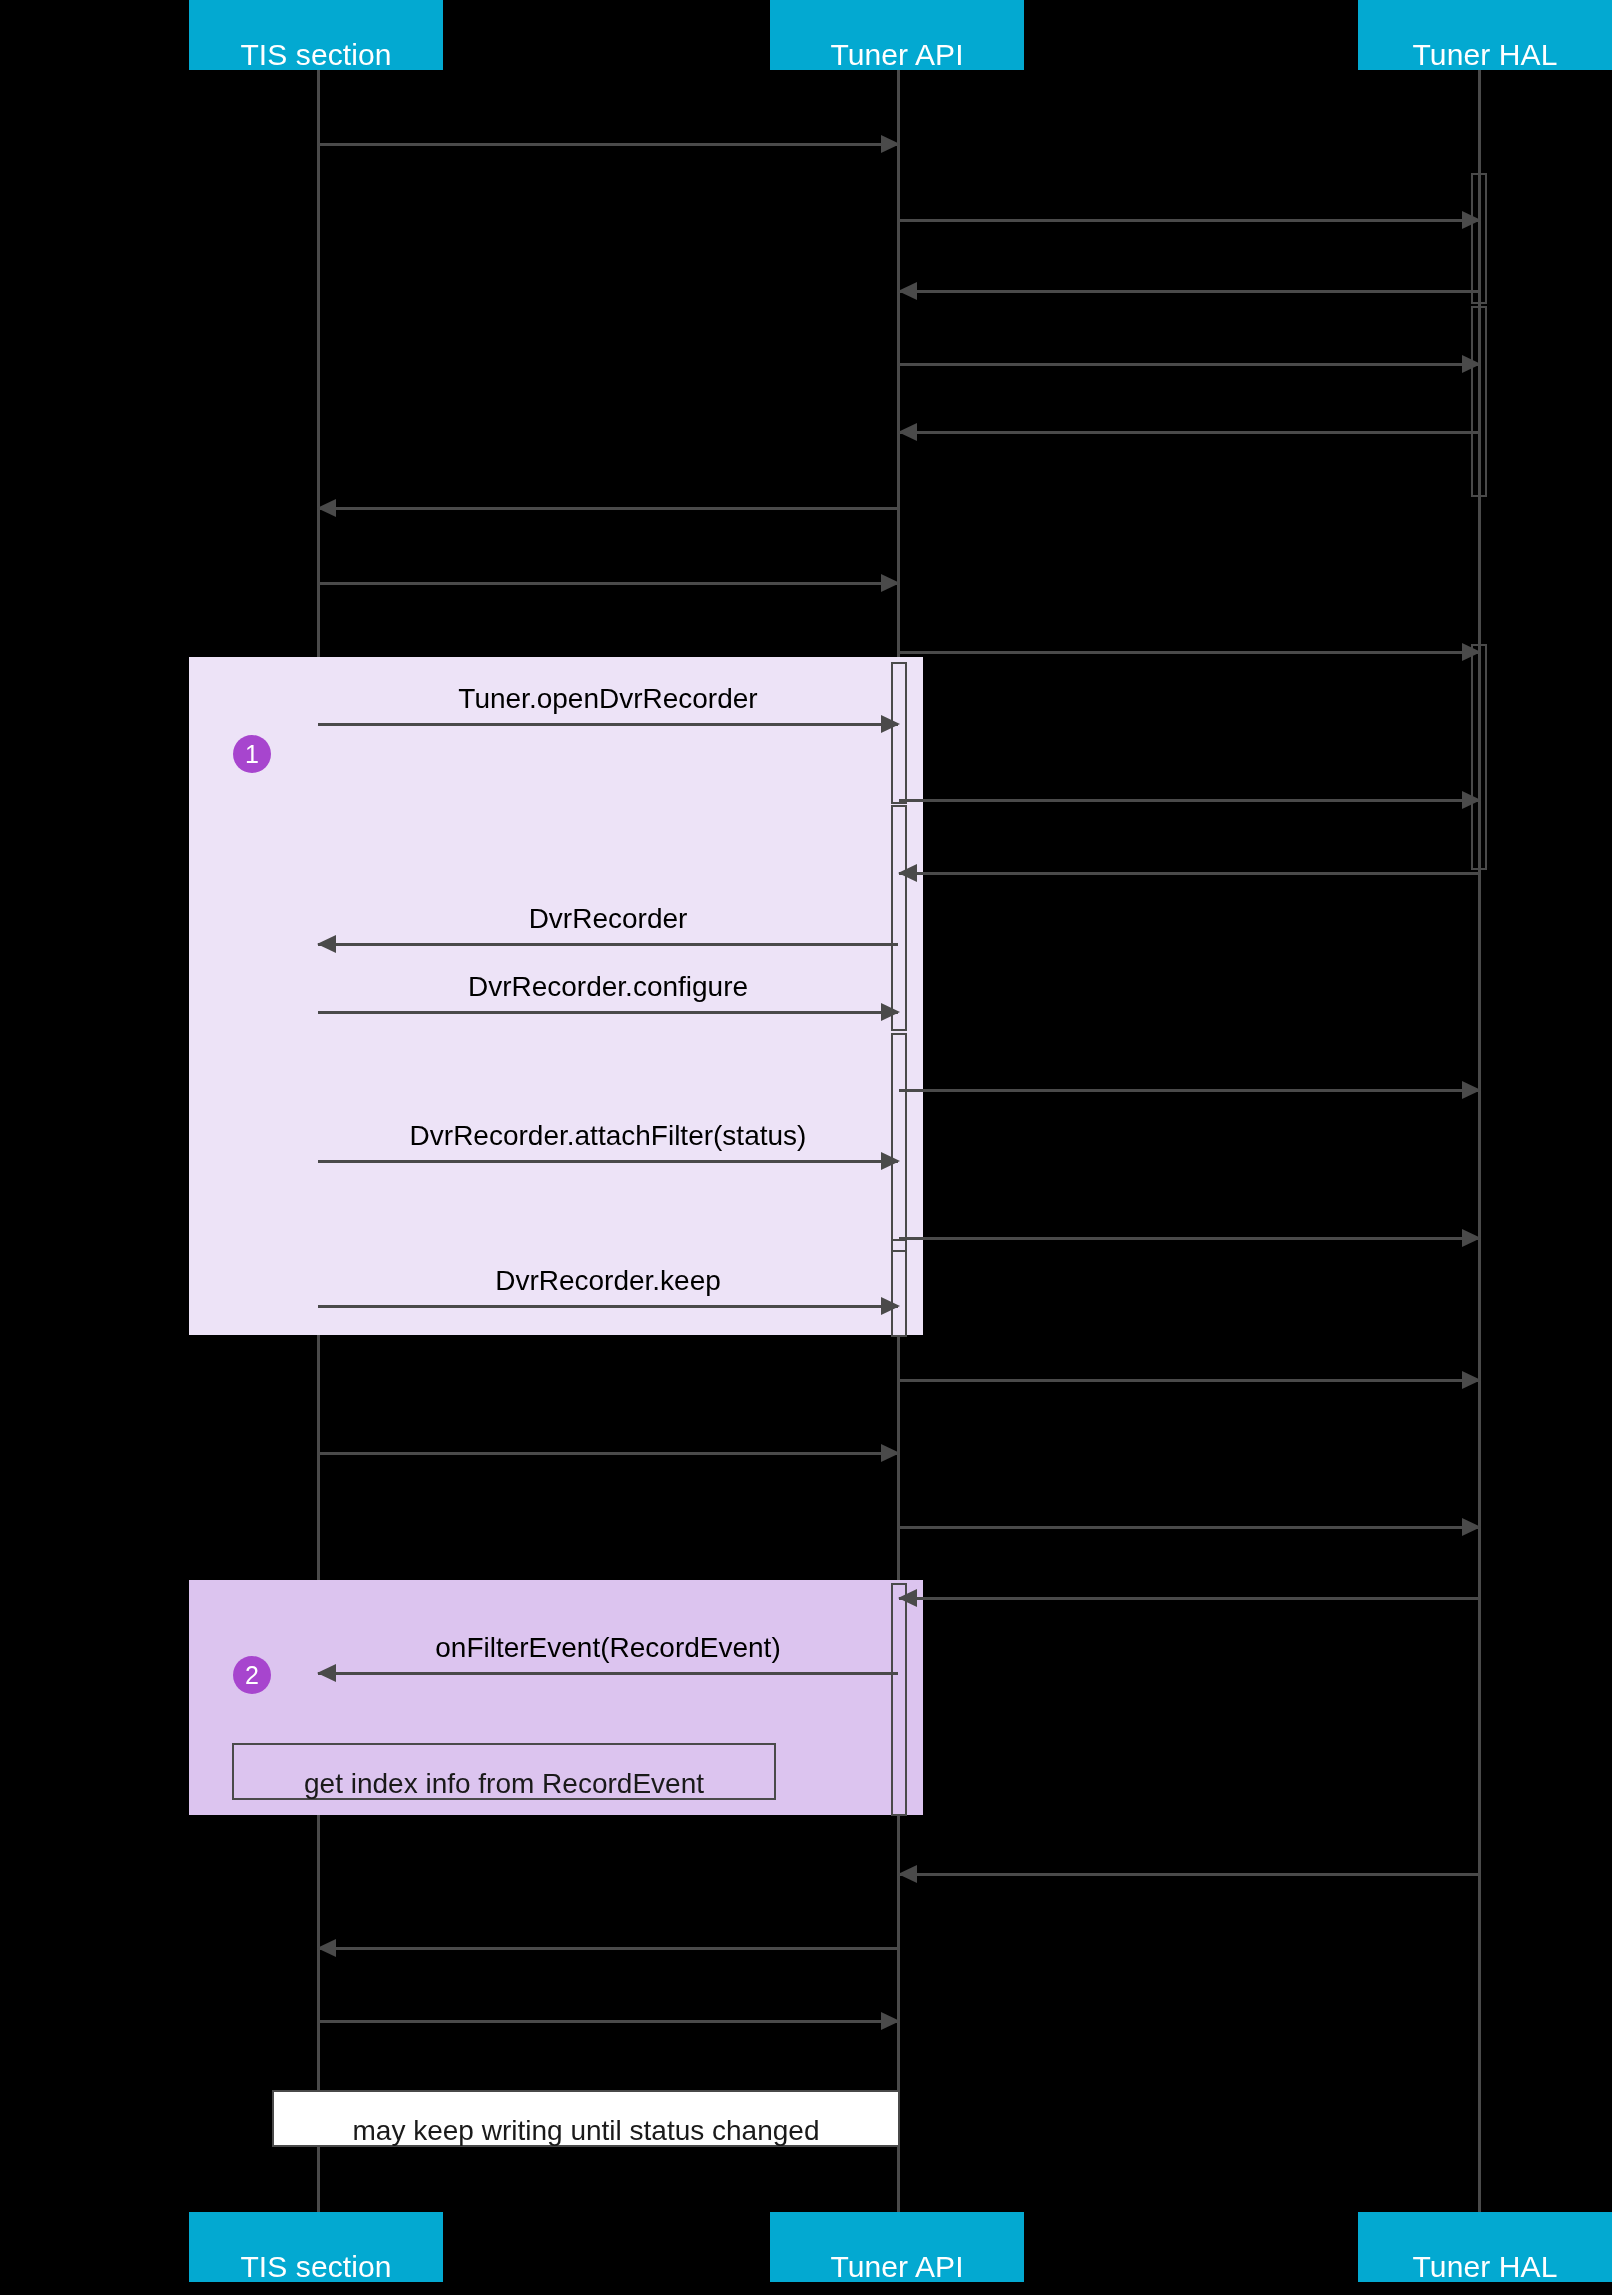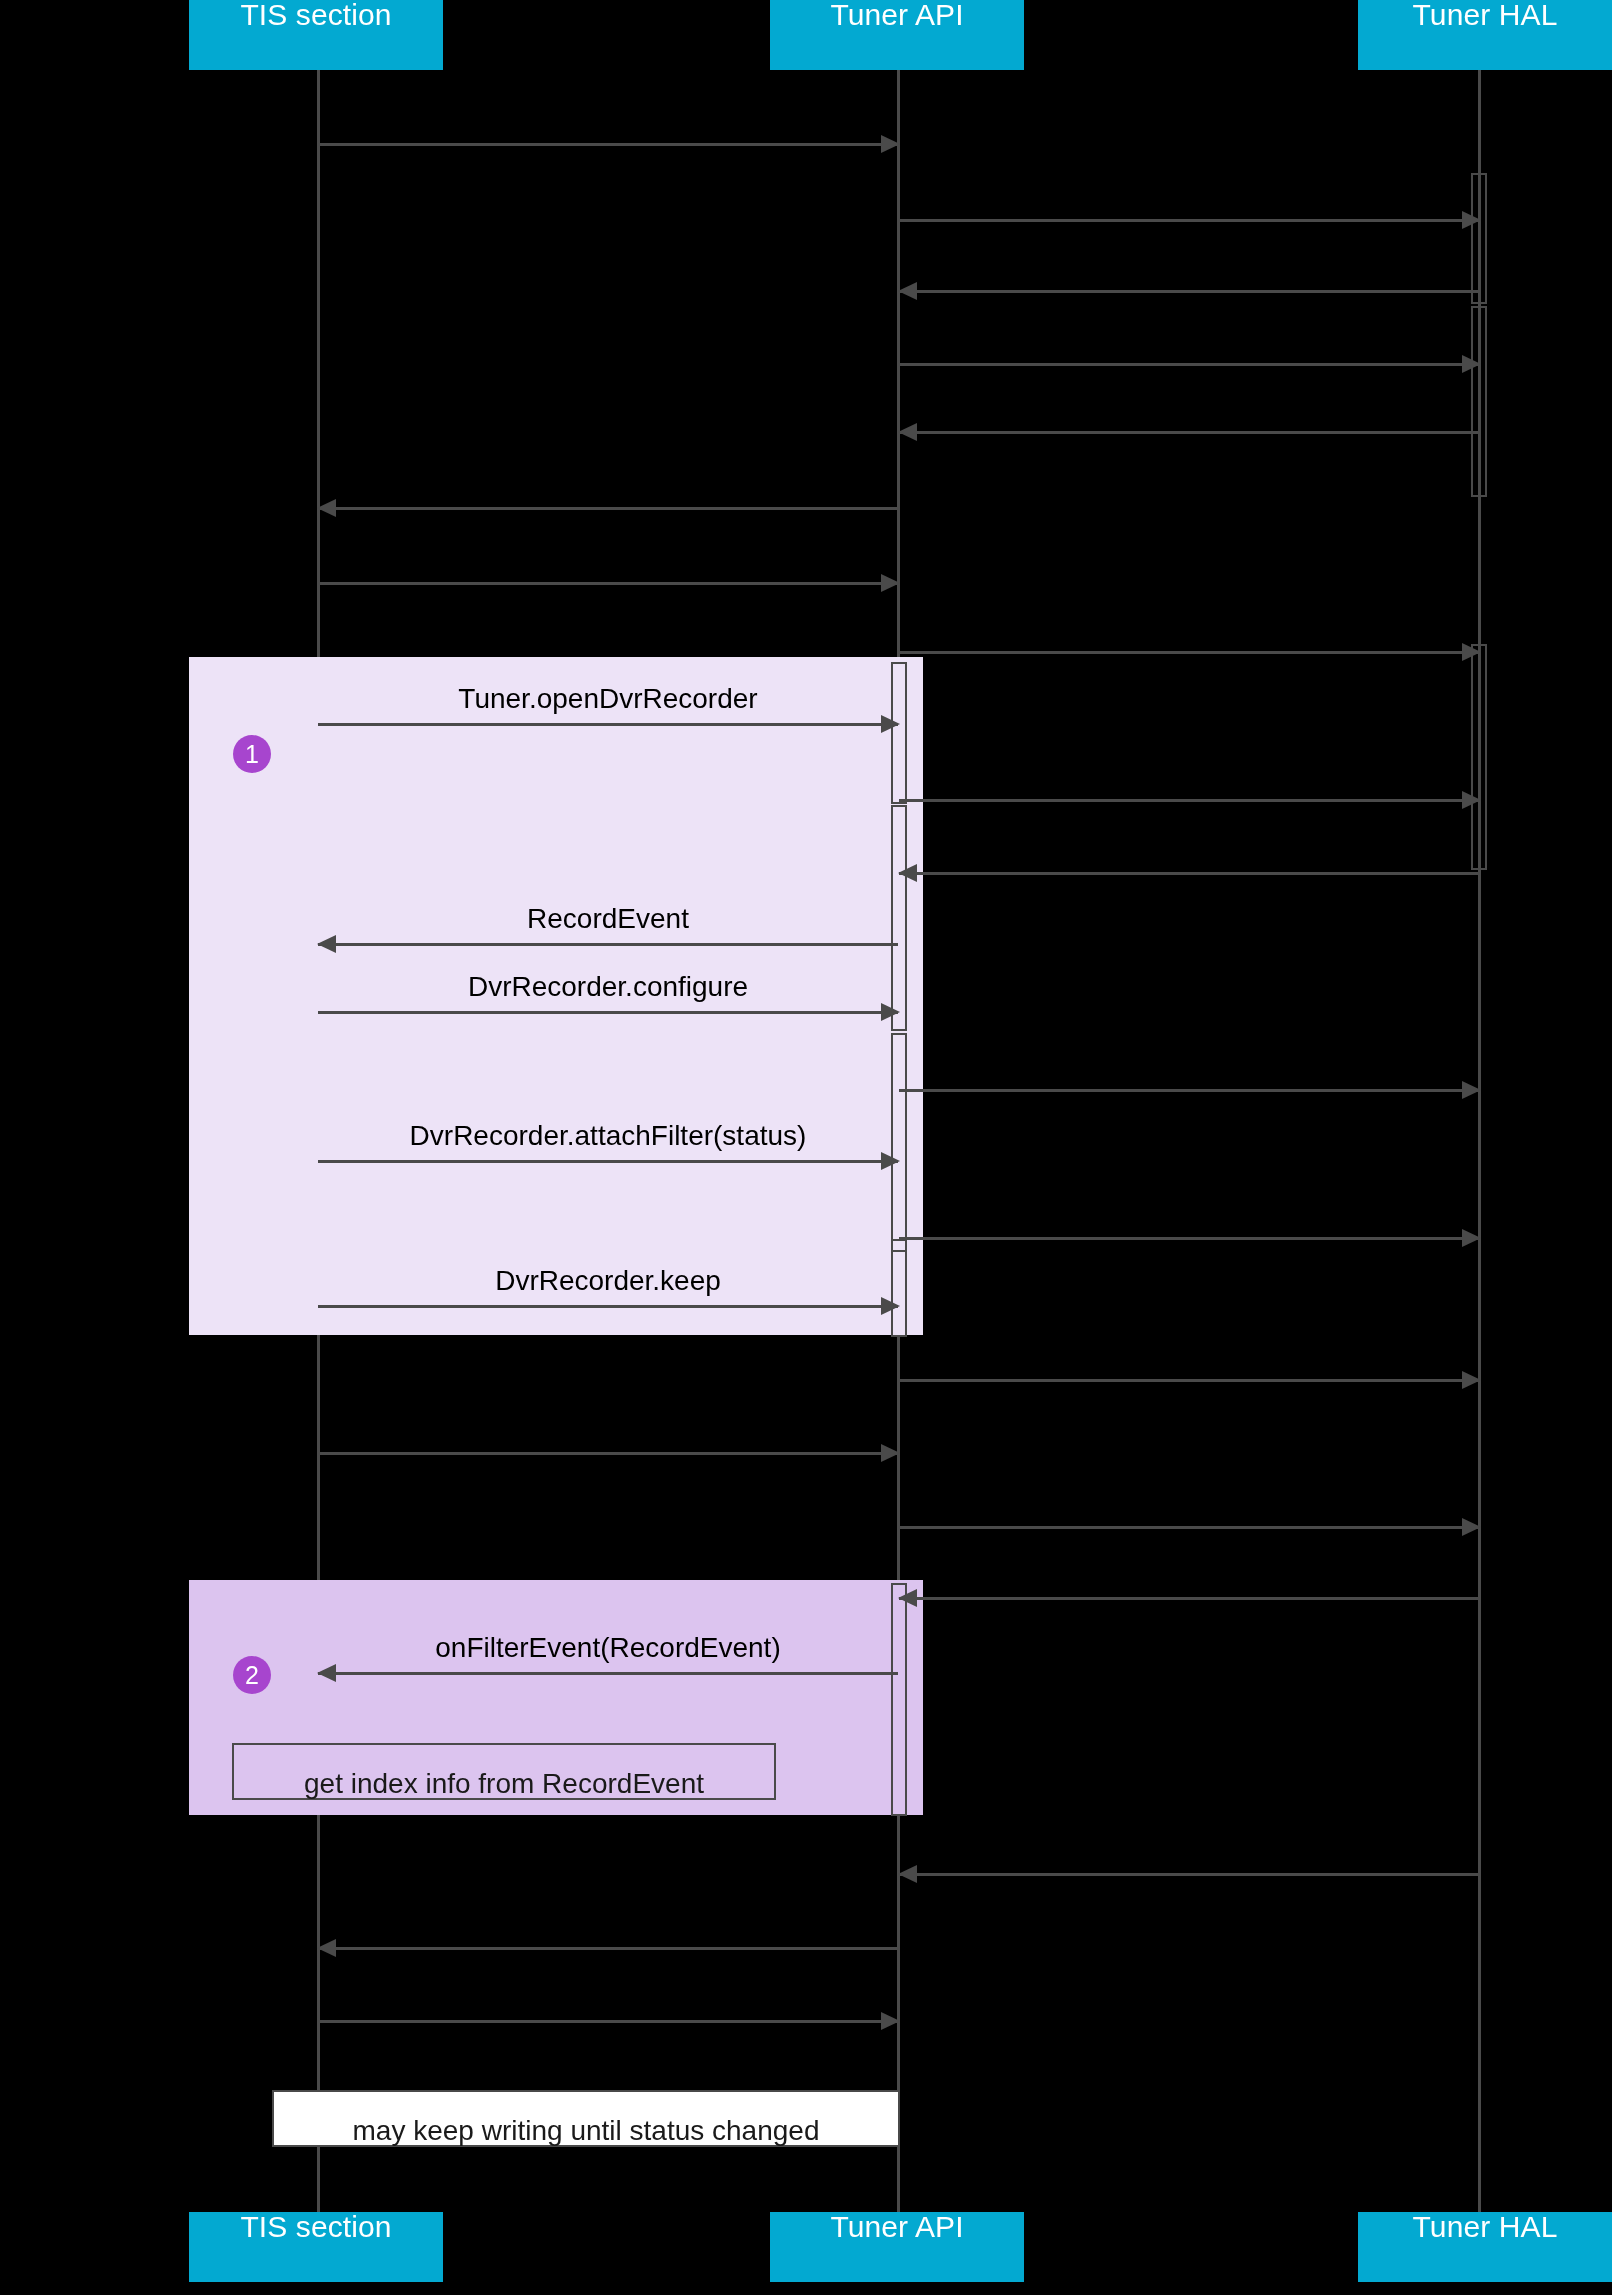--- a/index.html
+++ b/index.html
@@ -5,21 +5,21 @@
   html,body{margin:0;padding:0;background:#000;}
   body{width:1613px;height:2295px;position:relative;overflow:hidden;
        font-family:"Liberation Sans","DejaVu Sans",sans-serif;}
   #stage{position:absolute;left:0;top:0;width:1613px;height:2295px;}
 
   
   .participant{
     position:absolute;
     background:var(--accent,#03A9D1);
     color:#fff;
-    display:flex;align-items:flex-start;justify-content:center;
+    display:flex;align-items:flex-end;justify-content:center;
     font-size:30px;line-height:1;
     letter-spacing:0.1px;
     box-sizing:border-box;
     z-index:6;
   }
 
   
   .lifeline{
     position:absolute;width:2.9px;background:#4a4a4a;z-index:1;
   }
@@ -174,21 +174,21 @@
 
   <div class="msg left" style="left:899px;top:872px;width:580px;">
     <div class="line"></div>
     <div class="head"></div>
     <div class="label"></div>
   </div>
 
   <div class="msg left dark" style="left:318px;top:943px;width:580px;">
     <div class="line"></div>
     <div class="head"></div>
-    <div class="label">RecordEvent</div>
+    <div class="label">DvrRecorder</div>
   </div>
 
   <div class="msg right dark" style="left:318px;top:1011px;width:580px;">
     <div class="line"></div>
     <div class="head"></div>
     <div class="label">DvrRecorder.configure</div>
   </div>
 
   <div class="msg right" style="left:899px;top:1089px;width:580px;">
     <div class="line"></div>

